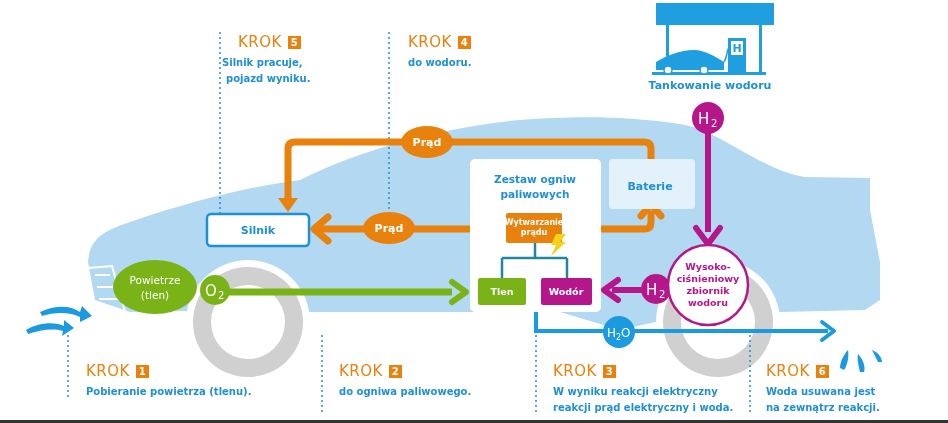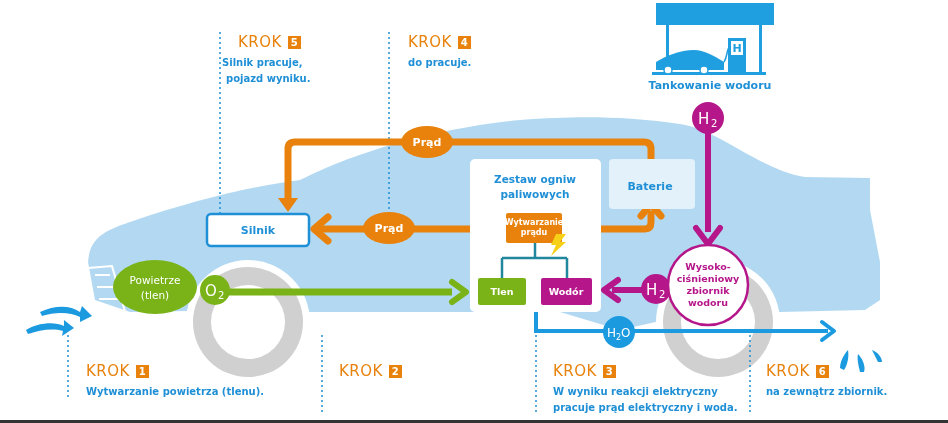--- a/index.html
+++ b/index.html
@@ -158,53 +158,55 @@
       <div>Silnik pracuje,</div>
       <div style="padding-left:4px">pojazd wyniku.</div>
     </div>
 </div>
 <div class="krok" style="left:408px;top:33px;">
   <div class="hd">
       <span>KROK</span>
       <span class="num">4</span>
     </div>
   <div class="desc">
-      <div>do pracuje.</div>
+      <div>do wodoru.</div>
     </div>
 </div>
 <div class="krok" style="left:86px;top:362px;">
   <div class="hd">
       <span>KROK</span>
       <span class="num">1</span>
     </div>
   <div class="desc">
-      <div>Wytwarzanie powietrza (tlenu).</div>
+      <div>Pobieranie powietrza (tlenu).</div>
     </div>
 </div>
 <div class="krok" style="left:339px;top:362px;">
   <div class="hd">
       <span>KROK</span>
       <span class="num">2</span>
     </div>
   <div class="desc">
+      <div>do ogniwa paliwowego.</div>
     </div>
 </div>
 <div class="krok" style="left:553px;top:362px;">
   <div class="hd">
       <span>KROK</span>
       <span class="num">3</span>
     </div>
   <div class="desc">
       <div>W wyniku reakcji elektryczny</div>
-      <div>pracuje prąd elektryczny i woda.</div>
+      <div>reakcji prąd elektryczny i woda.</div>
     </div>
 </div>
 <div class="krok" style="left:766px;top:362px;">
   <div class="hd">
       <span>KROK</span>
       <span class="num">6</span>
     </div>
   <div class="desc">
-      <div>na zewnątrz zbiornik.</div>
+      <div>Woda usuwana jest</div>
+      <div>na zewnątrz reakcji.</div>
     </div>
 </div>
 
 <div class="bottomline"></div>
 
 </body></html>

